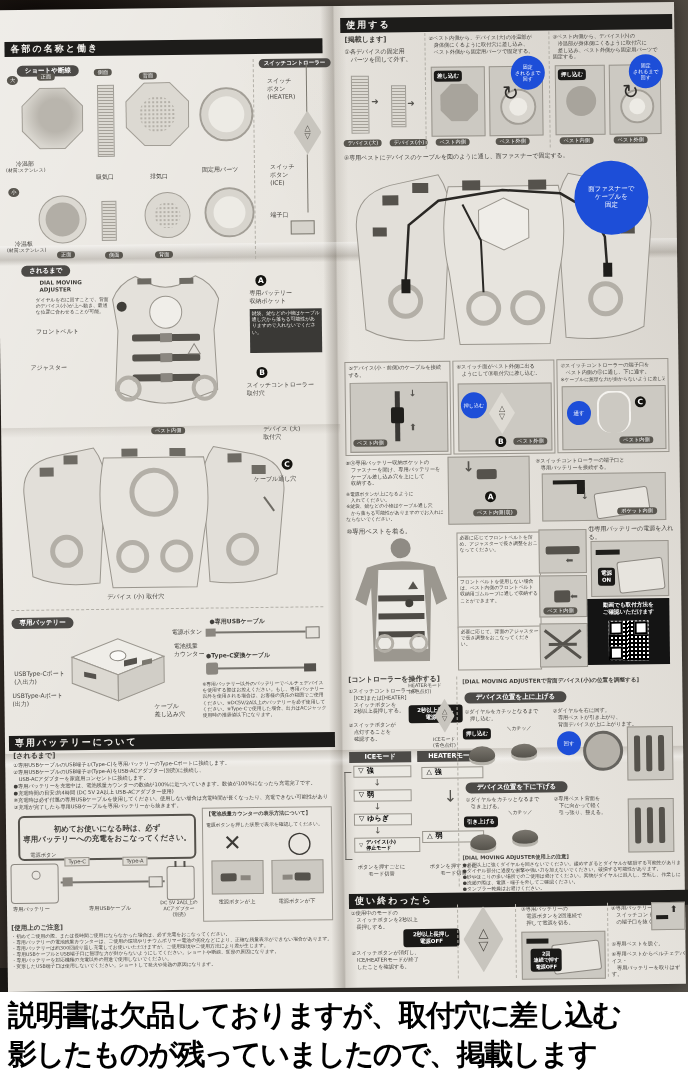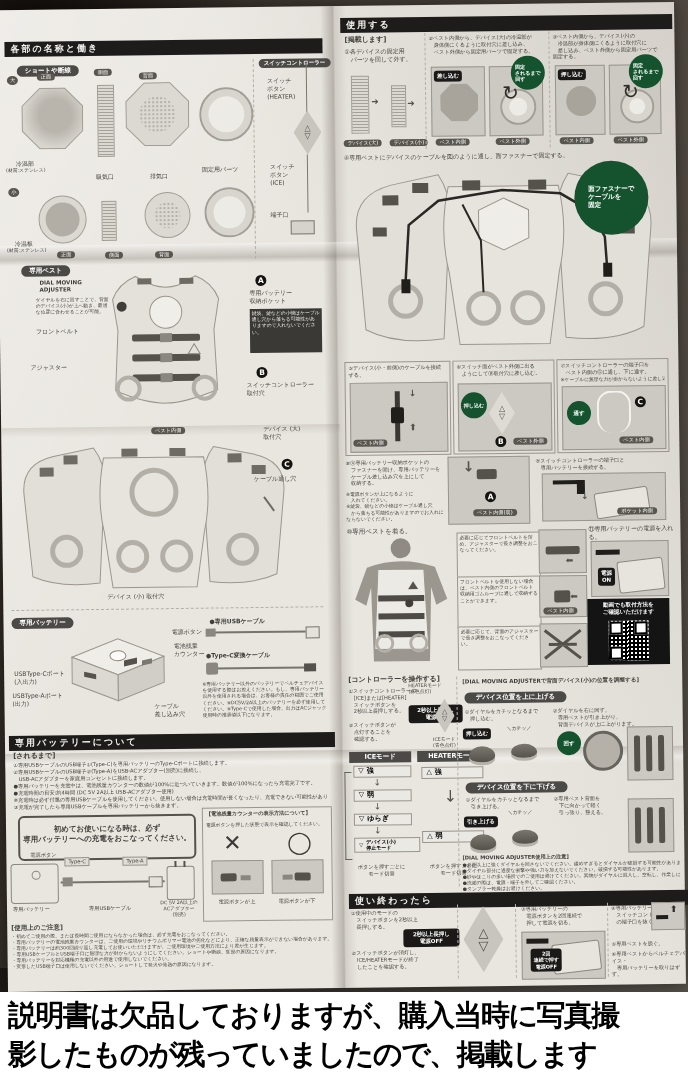--- a/index.html
+++ b/index.html
@@ -6,21 +6,21 @@
   #stage{position:relative;width:688px;height:1080px;overflow:hidden;font-family:"DejaVu Sans",sans-serif}
   .a{position:absolute}
   .t{font-size:6px;line-height:1.3;color:#413f3b;white-space:pre-line}
   .t45{font-size:4.8px}.t5{font-size:5.2px}.t55{font-size:5.6px}.t65{font-size:6.5px}.t7{font-size:7px}
   .b{font-weight:700}.c{text-align:center}
   .now{white-space:nowrap;overflow:hidden}
   .hdr{background:#1d1c1a;color:#f4f2ee;font-weight:700;font-size:9px;padding:1px 6px;letter-spacing:2px;white-space:nowrap;overflow:hidden}
   .pill{background:#4c4a47;color:#fff;border-radius:8px;font-size:6.5px;padding:1px 8px;font-weight:700;white-space:nowrap}
   .pillS{background:#59564f;color:#fff;border-radius:6px;font-size:5.2px;padding:0 4px;white-space:nowrap}
   .bb{background:#1a1917;color:#fff;border-radius:3px;font-size:5.5px;text-align:center;padding:2px 3px;white-space:pre-line;line-height:1.25;font-weight:700}
-  .cb{background:#14532d;color:#fff;border-radius:50%;display:flex;align-items:center;justify-content:center;font-size:6px;white-space:pre-line;line-height:1.2;font-weight:700}
+  .cb{background:#1d4ed8;color:#fff;border-radius:50%;display:flex;align-items:center;justify-content:center;text-align:center;font-size:6px;white-space:pre-line;line-height:1.2;font-weight:400}
   .mark{width:11px;height:11px;border-radius:50%;background:#14130f;color:#fff;font-size:7.5px;font-weight:700;display:flex;align-items:center;justify-content:center}
   .ph{background:#ccc9c2;border:1px solid #99958d}
   .box{border:1px solid #99958d}
   .ring{border-radius:50%;border:2px solid #a39f97;box-shadow:inset 0 0 0 7px #d8d5ce;background:#edebe5}
   .oct{clip-path:polygon(30% 0,70% 0,100% 30%,100% 70%,70% 100%,30% 100%,0 70%,0 30%)}
   .dv{border-left:1px dashed #b3b0a8}
   .dh{border-top:1px dashed #b3b0a8}
   .grH{background:#4c4a47;color:#fff;font-size:6.5px;font-weight:700;text-align:center;line-height:11px;white-space:nowrap;overflow:hidden}
   .lvl{border:1px solid #99958d;background:#ebe9e3;font-size:7px;display:flex;align-items:center;gap:3px;padding:1px 4px;font-weight:700;white-space:pre-line;line-height:1.1}
   .arr{color:#55534e;font-size:9px;line-height:1}
@@ -106,21 +106,21 @@
         <span>△</span>
         <span>▽</span>
       </div>
     <span class="a t" style="left:272px;top:156px">スイッチ
 ボタン
 (ICE)</span>
     <div class="a" style="left:309px;top:148px;width:1px;height:58px;background:#7b786f"></div>
     <span class="a t" style="left:272px;top:204px">端子口</span>
     <div class="a" style="left:292px;top:214px;width:22px;height:12px;border:1px solid #7b786f;background:#d6d3cc"></div>
 
-    <span class="a pill" style="left:22px;top:256px">専用ベスト</span>
+    <span class="a pill" style="left:22px;top:256px">されるまで</span>
     <span class="a t t55 b" style="left:40px;top:270px">DIAL MOVING
 ADJUSTER</span>
     <div class="a t t45" style="left:36px;top:288px;width:76px;height:26px;overflow:hidden">ダイヤルを右に回すことで、背面のデバイス(小)が上へ動き、最適な位置に合わせることが可能。</div>
 
     <svg class="a" style="left:82px;top:260px" width="168" height="158" viewBox="0 0 168 158">
       <path d="M54,8 L72,17 Q84,21 97,17 L114,8 Q131,15 137,31 L132,62 L135,122 Q102,135 84,135 Q62,135 33,122 L36,62 L31,31 Q37,15 54,8 Z" fill="#e4e1db" stroke="#9a968e"></path>
       <circle cx="84" cy="44" r="16" fill="#f0eee9" stroke="#9a968e"></circle>
       <rect x="50" y="66" width="68" height="7" rx="2" fill="#55524c"></rect>
         <rect x="50" y="86" width="68" height="7" rx="2" fill="#55524c"></rect>
         <rect x="50" y="106" width="68" height="7" rx="2" fill="#55524c"></rect>
@@ -556,16 +556,16 @@
     <div class="a ph" style="left:644px;top:900px;width:32px;height:26px">
         <span class="a arr b" style="left:18px;top:2px;color:#2e2c29">⬆</span>
         <div class="a" style="left:4px;top:12px;width:12px;height:4px;background:#1f1e1b"></div>
       </div>
     <span class="a t t5" style="left:604px;top:938px;width:72px">⑤専用ベストを脱ぐ。</span>
     <span class="a t t5" style="left:604px;top:948px;width:76px">⑥専用ベストからペルチェデバイス・
 　専用バッテリーを取りはずす。</span>
   </div>
 
   <div class="a cap">
-    <div class="txt">説明書は欠品しておりますが、購入当時に写真撮
+    <div class="txt">説明書は欠品しておりますが、取付穴に差し込む
 影したものが残っていましたので、掲載します</div>
   </div>
 </div>
 
 </body></html>

